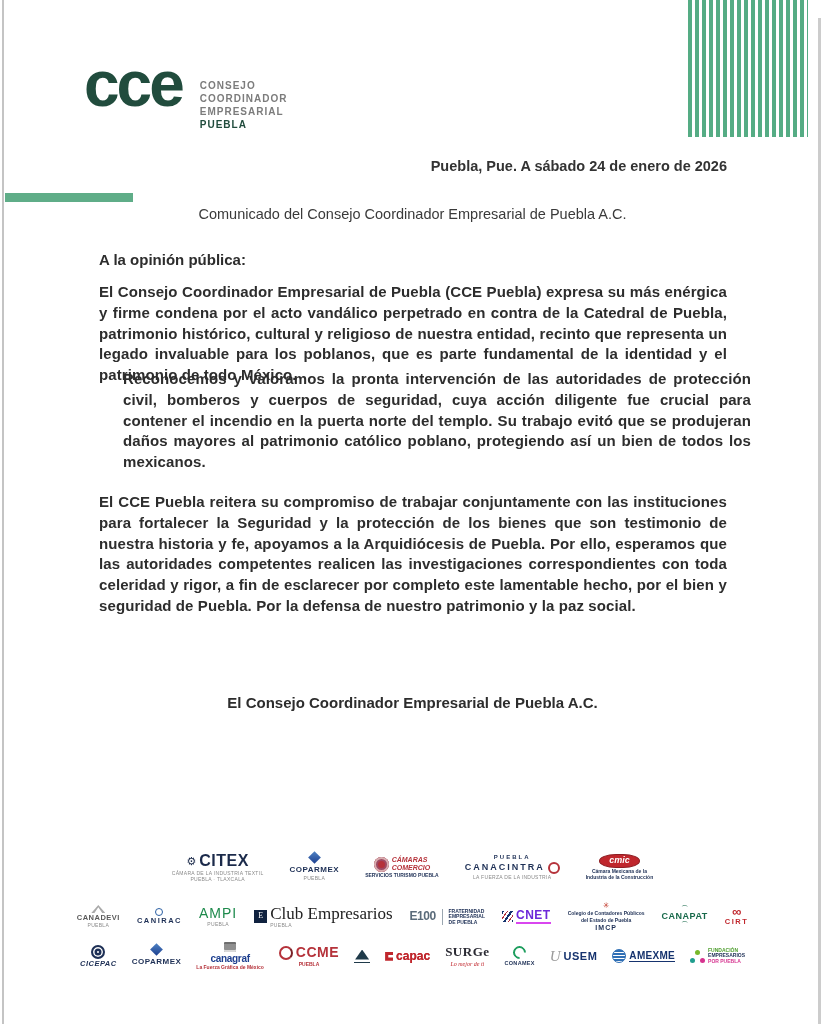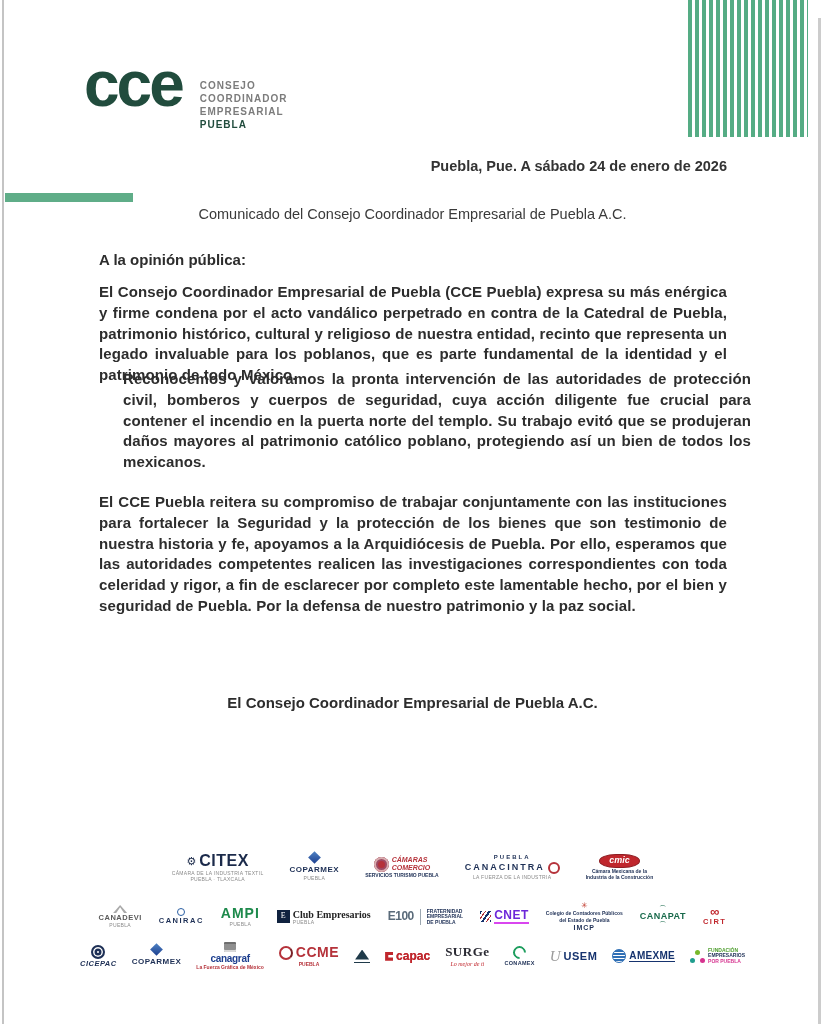--- a/index.html
+++ b/index.html
@@ -44,23 +44,23 @@
   .cam-circle-ic{width:15px;height:15px;border-radius:50%;background:#b5323a;box-shadow:inset 0 0 0 2px #d8aeb0, inset 0 0 0 4px #9e4a63;}
   .cam-nm{font-size:7px;font-weight:800;color:#b5323a;font-style:italic;display:flex;flex-direction:column;text-align:left;}
   .cana-top{font-size:6px;color:#1d2f55;letter-spacing:2px;font-weight:600;}
   .cana-nm{font-size:9px;font-weight:800;color:#1d2f55;letter-spacing:2px;}
   .cana-dot-ic{width:8px;height:8px;border-radius:50%;border:2px solid #b5323a;display:inline-block;}
   .cmic-pill-ic{background:#c0272d;color:#fff;border-radius:50%/60%;padding:1px 9px;font-size:9px;font-weight:800;font-style:italic;border:1px solid #8e1d22;}
   .roof-ic{width:14px;height:8px;background:#a9a9a9;clip-path:polygon(50% 0,100% 100%,78% 100%,50% 28%,22% 100%,0 100%);}
   .cdevi-nm{font-size:7.5px;font-weight:800;color:#5a5a5a;letter-spacing:0.5px;}
   .canirac-dot-ic{width:6px;height:6px;border-radius:50%;border:1.5px solid #2b5fa3;}
   .canirac-nm{font-size:7.5px;font-weight:600;color:#1d2f55;letter-spacing:1.5px;}
-  .ampi-nm{font-size:14px;font-weight:700;color:#1e8a4c;letter-spacing:1px;}
+  .ampi-nm{font-size:14px;font-weight:400;color:#1e8a4c;letter-spacing:1px;}
   .club-sq-ic{width:13px;height:13px;background:#10223f;color:#fff;font-family:"Liberation Serif",serif;font-size:8px;display:flex;align-items:center;justify-content:center;}
-  .club-nm{font-family:"Liberation Serif",serif;font-size:10px;font-weight:700;color:#222;}
+  .club-nm{font-family:"Liberation Serif",serif;font-size:17px;font-weight:400;color:#222;}
   .e100-nm{font-size:12px;font-weight:900;color:#5a6b7a;letter-spacing:-0.5px;}
   .e100-div{width:1px;height:16px;background:#9aa6b0;margin:0 3px;}
   .e100-txt{display:flex;flex-direction:column;text-align:left;}
   .cnet-hatch-ic{width:11px;height:11px;background:repeating-linear-gradient(125deg,#16336e 0 2px,#ffffff 2px 4px,#b5323a 4px 5px,#ffffff 5px 7px);}
   .cnet-nm{font-size:12px;font-weight:900;color:#6d28d9;letter-spacing:0.5px;border-bottom:2px solid #d946ef;}
   .sun-ic{font-size:8px;color:#c0392b;line-height:1;}
   .imcp-nm{font-size:7px;font-weight:800;color:#1d2f55;letter-spacing:1px;}
   .canapat-nm{font-size:9px;font-weight:900;color:#17694a;letter-spacing:0.5px;}
   .swoosh{font-size:7px;color:#17694a;line-height:0.5;}
   .cirt-ic{font-size:13px;font-weight:800;color:#c0272d;line-height:0.8;}

